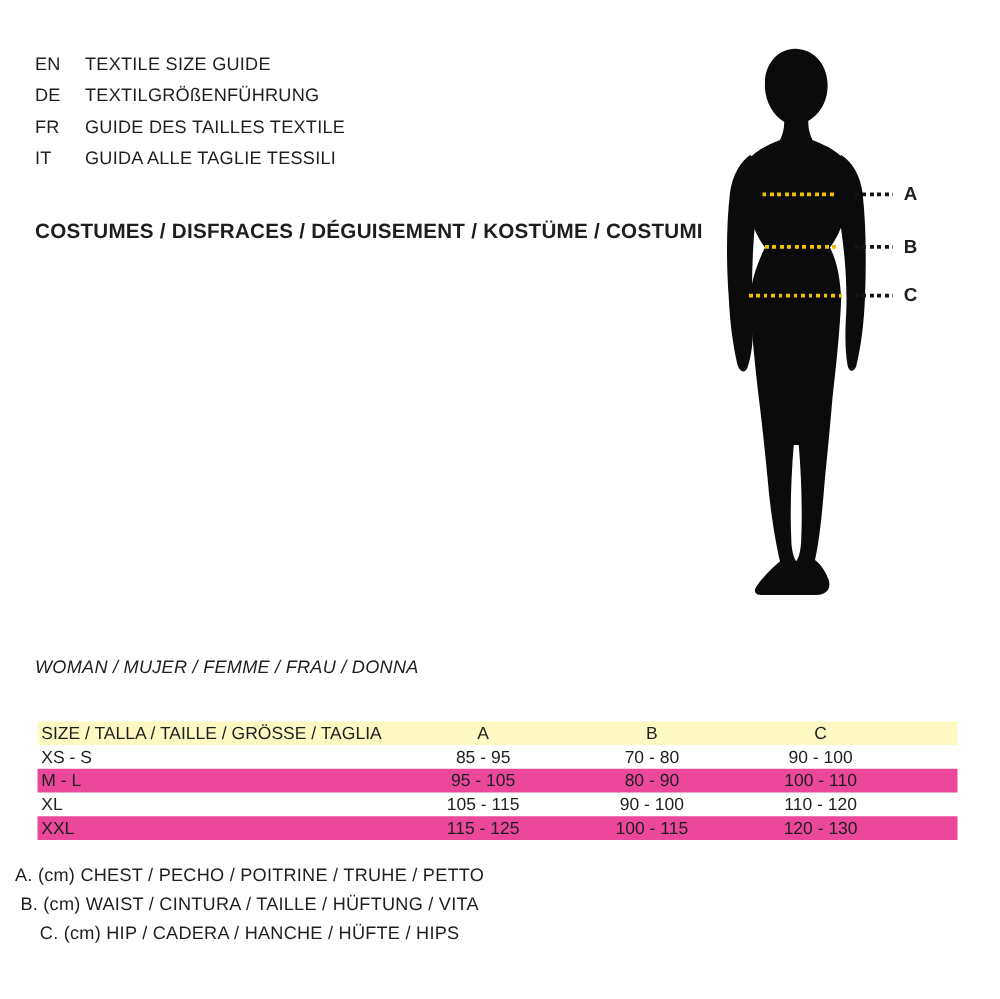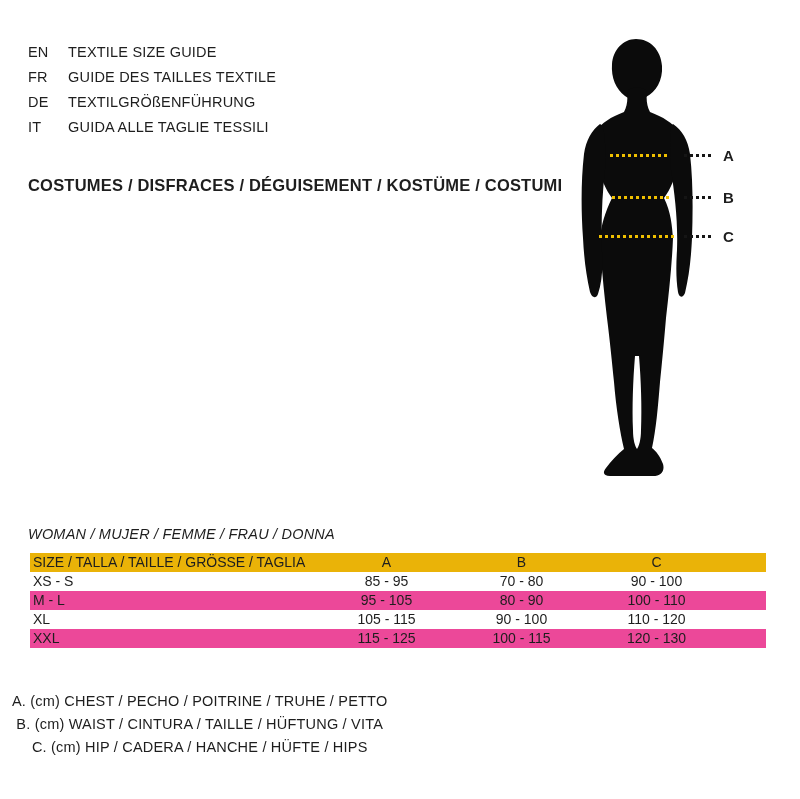--- a/index.html
+++ b/index.html
@@ -49,47 +49,47 @@
 
   
   .section-title {
     position: absolute; left: 28px; top: 526px;
     font-size: 14.5px; letter-spacing: 0.2px; white-space: nowrap; font-style: italic;
   }
 
   
   .size-table { position: absolute; left: 30px; top: 553px; width: 736px; font-size: 14px; }
   .t-row { display: flex; height: 19px; line-height: 19px; align-items: center; }
-  .t-head { background: #eab308; }
+  .t-head { background: #fef9c3; margin-top: 24px; }
   .t-alt  { background: #ec4899; }
   .cell-size { flex: 1; padding-left: 3px; white-space: nowrap; }
   .cell-val  { width: 135px; text-align: center; }
   .cell-pad  { width: 42px; }
 
   
   .legend { position: absolute; left: 12px; top: 690px; text-align: center; }
   .legend-line { line-height: 23px; font-size: 14.5px; letter-spacing: 0.2px; white-space: nowrap; }
 </style>
 </head>
 <body>
 
 <div class="canvas">
 
   <div class="lang-list">
     <div class="lang-row">
       <span class="lang-code">EN</span>
       <span class="lang-label">TEXTILE SIZE GUIDE</span>
     </div>
     <div class="lang-row">
+      <span class="lang-code">DE</span>
+      <span class="lang-label">TEXTILGRÖßENFÜHRUNG</span>
+    </div>
+    <div class="lang-row">
       <span class="lang-code">FR</span>
       <span class="lang-label">GUIDE DES TAILLES TEXTILE</span>
-    </div>
-    <div class="lang-row">
-      <span class="lang-code">DE</span>
-      <span class="lang-label">TEXTILGRÖßENFÜHRUNG</span>
     </div>
     <div class="lang-row">
       <span class="lang-code">IT</span>
       <span class="lang-label">GUIDA ALLE TAGLIE TESSILI</span>
     </div>
   </div>
 
   <div class="category-title">COSTUMES / DISFRACES / DÉGUISEMENT / KOSTÜME / COSTUMI</div>
 
   <svg class="figure-svg" viewBox="0 0 800 799" xmlns="http://www.w3.org/2000/svg" aria-hidden="true">

